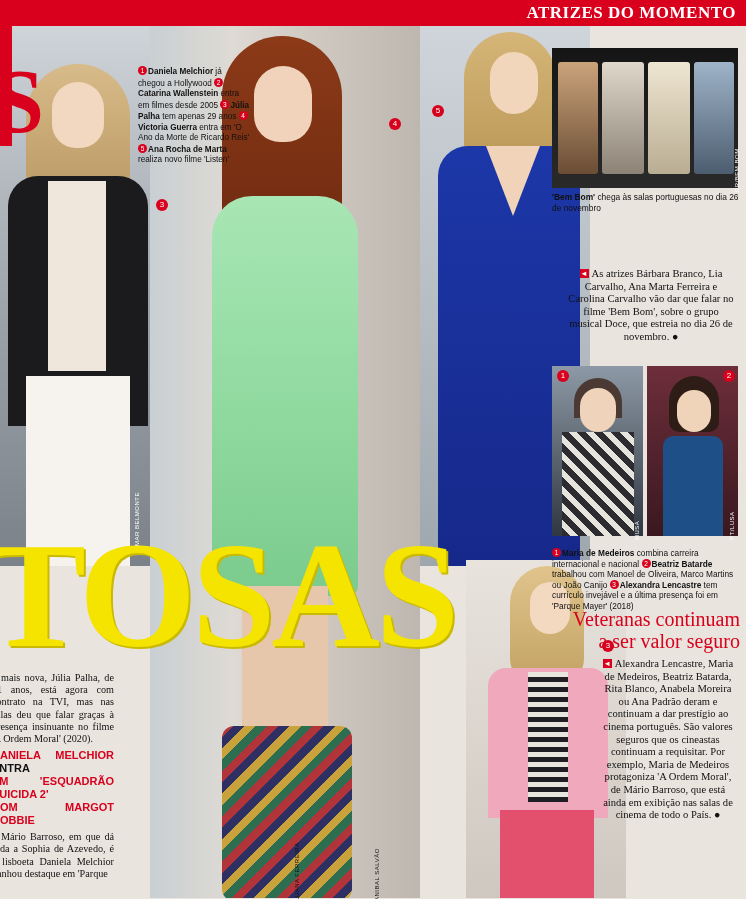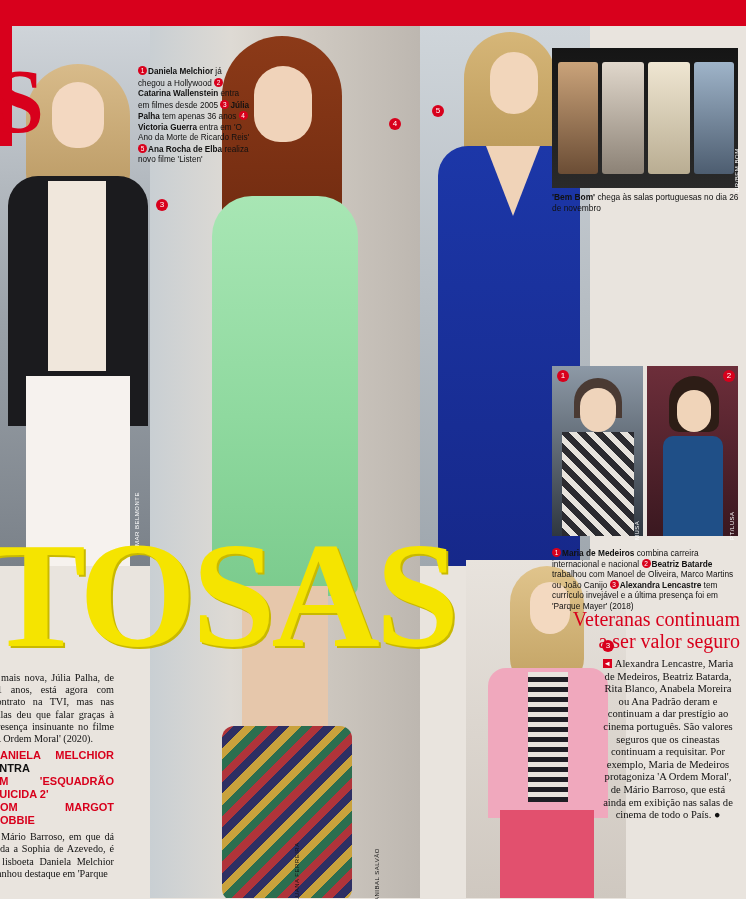--- a/index.html
+++ b/index.html
@@ -288,38 +288,42 @@
     <div class="top"></div>
       <div class="pants"></div>
   </div>
 
   <div class="tosas">TOSAS</div>
   <div class="red-left-strip"></div>
   <div class="red-S">S</div>
 
   <div class="header-left-white"></div>
   <div class="header-bar"></div>
+  <div class="header-title">ATRIZES DO MOMENTO</div>
 
   <div class="cap-top">
     <span class="num">1</span><b>Daniela Melchior</b> <span>já chegou a Hollywood</span>
     <span class="num">2</span><b>Catarina Wallenstein</b> <span>entra em filmes desde 2005</span>
-    <span class="num">3</span><b>Júlia Palha</b> <span>tem apenas 36 anos</span>
+    <span class="num">3</span><b>Júlia Palha</b> <span>tem apenas 29 anos</span>
     <span class="num">4</span><b>Victoria Guerra</b> <span>entra em 'O Ano da Morte de Ricardo Reis'</span>
-    <span class="num">5</span><b>Ana Rocha de Elba</b> <span>realiza novo filme 'Listen'</span>
+    <span class="num">5</span><b>Ana Rocha de Marta</b> <span>realiza novo filme 'Listen'</span>
   </div>
 
   <div class="num-float" style="left:156px;top:199px;">3</div>
   <div class="num-float" style="left:389px;top:118px;">4</div>
   <div class="num-float" style="left:432px;top:105px;">5</div>
 
   <div class="rc cap-quartet">
     <b>'Bem Bom'</b><span> chega às salas portuguesas no dia 26 de novembro</span>
   </div>
 
 
+  <div class="rc body-serif" style="top:268px;width:170px;left:566px;">
+    <span class="redbox">◄</span><span>As atrizes Bárbara Branco, Lia Carvalho, Ana Marta Ferreira e Carolina Carvalho vão dar que falar no filme 'Bem Bom', sobre o grupo musical Doce, que estreia no dia 26 de novembro. ●</span>
+  </div>
 
   <div class="num-float" style="left:557px;top:370px;">1</div>
   <div class="num-float" style="left:723px;top:370px;">2</div>
 
   <div class="rc cap-vet">
     <span class="num">1</span><b>Maria de Medeiros</b> <span>combina carreira internacional e nacional</span>
     <span class="num">2</span><b>Beatriz Batarde</b> <span>trabalhou com Manoel de Oliveira, Marco Martins ou João Canijo</span>
     <span class="num">3</span><b>Alexandra Lencastre</b> <span>tem currículo invejável e a última presença foi em 'Parque Mayer' (2018)</span>
   </div>
 

